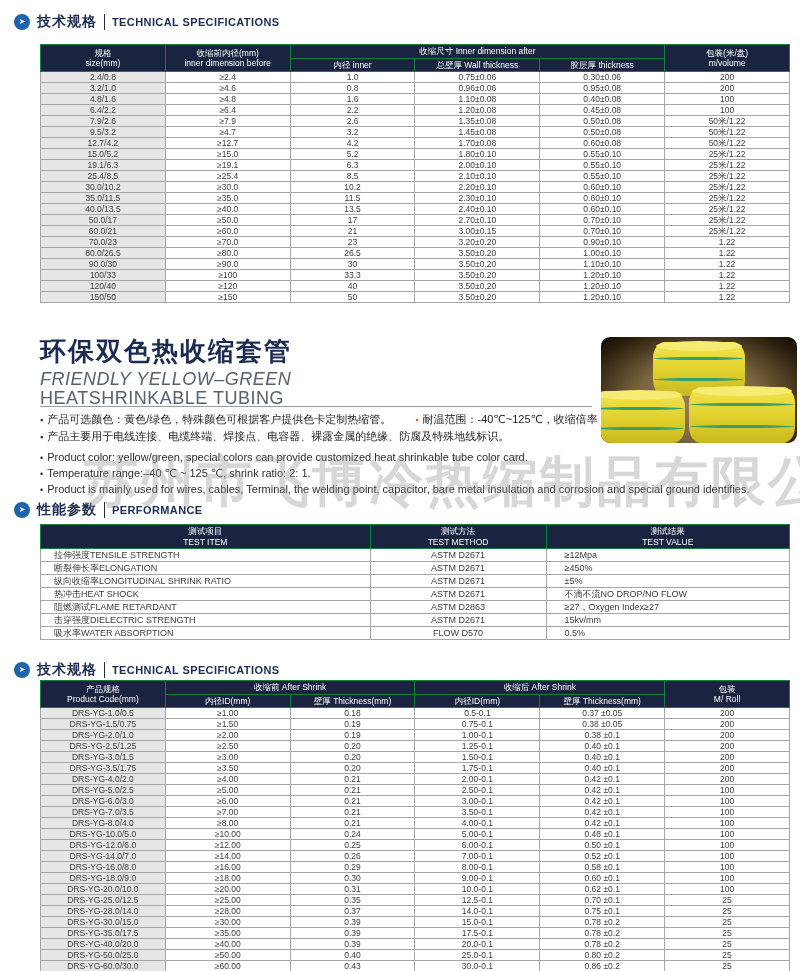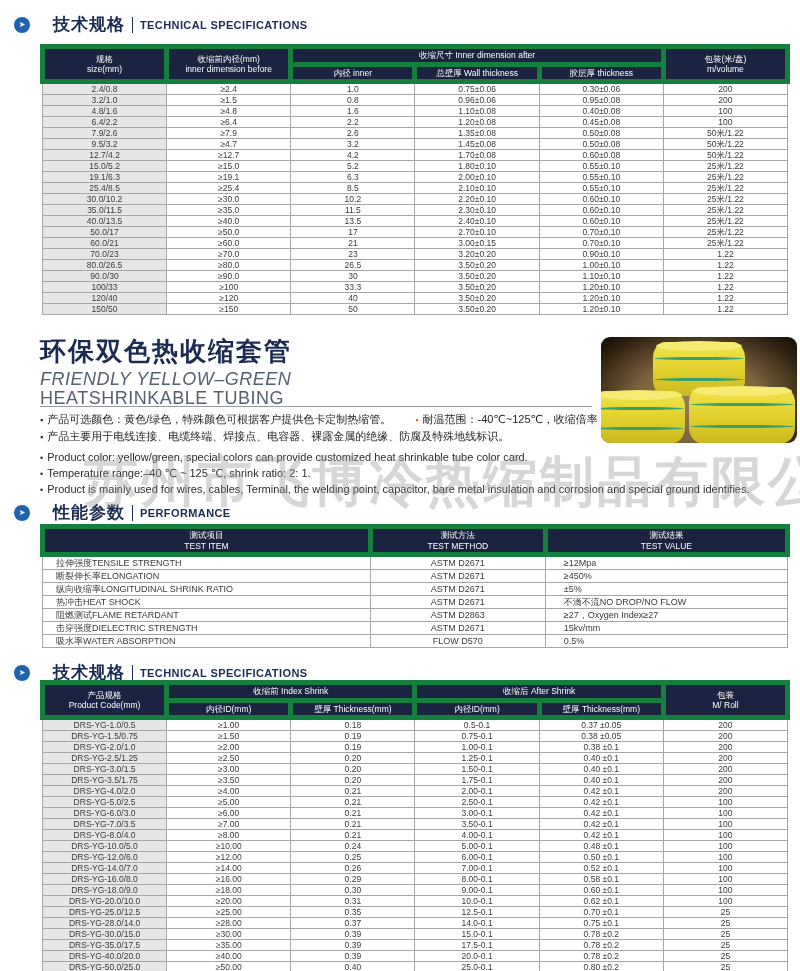--- a/index.html
+++ b/index.html
@@ -3,28 +3,28 @@
 <meta charset="utf-8">
 <style>
   html,body{margin:0;padding:0;background:#fff;}
   body{font-family:"Liberation Sans","DejaVu Sans",sans-serif;}
   .page{position:relative;width:800px;height:971px;background:#fff;overflow:hidden;}
 
   
   .sec{position:absolute;left:14px;display:flex;align-items:center;}
   .sec-icon{display:inline-block;width:16px;height:16px;border-radius:50%;background:#1f63ae;color:#fff;
             text-align:center;line-height:16px;font-size:8px;flex:0 0 16px;}
-  .sec-cn{font-size:17px;font-weight:bold;color:#1c2b52;margin-left:23px;letter-spacing:1px;}
+  .sec-cn{font-size:14px;font-weight:bold;color:#1c2b52;margin-left:7px;letter-spacing:1px;}
   .sec-sep{display:inline-block;width:1px;height:16px;background:#1c2b52;margin:0 7px;}
   .sec-en{font-size:11px;font-weight:bold;color:#1c2b52;letter-spacing:0.4px;}
 
   
   table.spec{border-collapse:collapse;table-layout:fixed;width:750px;position:absolute;left:40px;}
   table.spec th{background:#1a2340;color:#fff;font-weight:normal;font-size:8.5px;line-height:1.25;
-                border:5px solid #15803d;padding:1px 0;text-align:center;}
+                border:1px solid #15803d;padding:1px 0;text-align:center;}
   table.spec th span{display:block;}
   table.spec td{font-size:8.5px;color:#3a3a3a;border:1px solid #a6a6a6;padding:0 2px;height:10px;
                 line-height:1.05;text-align:center;background:#fff;overflow:hidden;white-space:nowrap;}
   #table1 td.c0,#table3 td.c0{background:#e6e6e6;}
   #table2 td{height:12px;font-size:9px;}
   #table2 td.c0{text-align:left;padding-left:13px;margin-left:43px;}
   #table2 td.c2{text-align:left;padding-left:18px;}
   #table1{top:44px;}
   #table2{top:524px;}
   #table3{top:680px;border-radius:15px;}
@@ -109,21 +109,21 @@
         <tr>
           <td class="c0">2.4/0.8</td>
           <td class="c1">≥2.4</td>
           <td class="c2">1.0</td>
           <td class="c3">0.75±0.06</td>
           <td class="c4">0.30±0.06</td>
           <td class="c5">200</td>
         </tr>
         <tr>
           <td class="c0">3.2/1.0</td>
-          <td class="c1">≥1.5</td>
+          <td class="c1">≥4.6</td>
           <td class="c2">0.8</td>
           <td class="c3">0.96±0.06</td>
           <td class="c4">0.95±0.08</td>
           <td class="c5">200</td>
         </tr>
         <tr>
           <td class="c0">4.8/1.6</td>
           <td class="c1">≥4.8</td>
           <td class="c2">1.6</td>
           <td class="c3">1.10±0.08</td>
@@ -405,21 +405,21 @@
         <col style="width:16.67%">
         <col style="width:16.67%">
         <col style="width:16.66%">
       </colgroup>
     <thead>
       <tr>
         <th rowspan="2">
           <span>产品规格</span>
           <span>Product Code(mm)</span>
         </th>
-        <th colspan="2">收缩前 Index Shrink</th>
+        <th colspan="2">收缩前 After Shrink</th>
         <th colspan="2">收缩后 After Shrink</th>
         <th rowspan="2">
           <span>包装</span>
           <span>M/ Roll</span>
         </th>
       </tr>
       <tr>
         <th>内径ID(mm)</th>
         <th>壁厚 Thickness(mm)</th>
         <th>内径ID(mm)</th>

